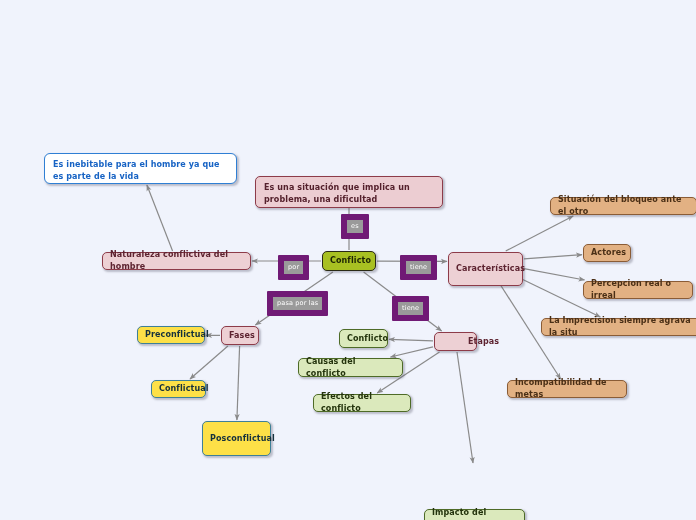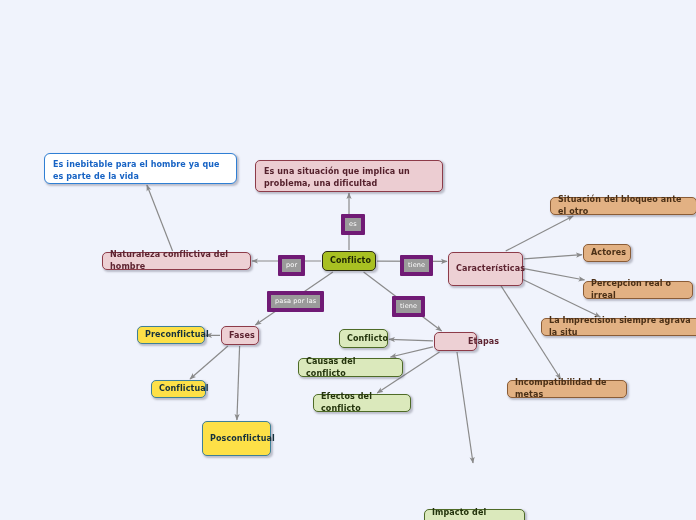--- a/index.html
+++ b/index.html
@@ -56,20 +56,21 @@
   }
   .pal-pink {
     background: #edd0d4;
     border-color: #8d3b49;
     color: #5d2330;
   }
   .pal-pink-note {
     background: #eccdd2;
     border-color: #8d3b49;
     color: #54202c;
+    margin-top: 16px;
   }
   .pal-tan {
     background: #e2b183;
     border-color: #8a5c36;
     color: #4a2f16;
   }
   .pal-green {
     background: #dbe9bc;
     border-color: #4e6b27;
     color: #23330c;
@@ -84,21 +85,21 @@
     border-color: #2f7fd4;
     border-width: 1.5px;
     border-radius: 6px;
     color: #1763c4;
   }
   
   .edge-label {
     position: absolute;
     box-sizing: border-box;
     background: #9a9a9a;
-    border: 4px solid #701a75;
+    border: 6px solid #701a75;
     color: #ffffff;
     font-size: 6.5px;
     font-weight: normal;
     line-height: 1;
     padding: 3px 4px 3px 4px;
     border-radius: 1px;
     white-space: nowrap;
     z-index: 8;
     letter-spacing: 0.15px;
   }

